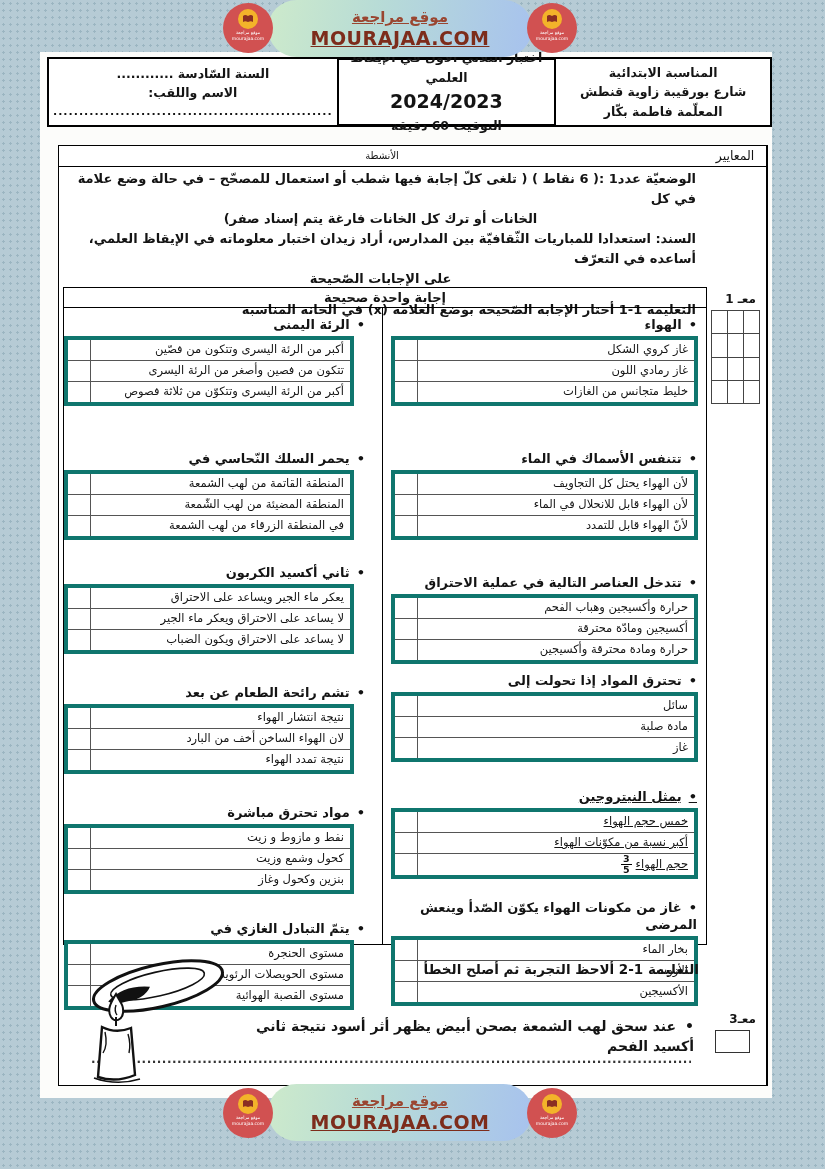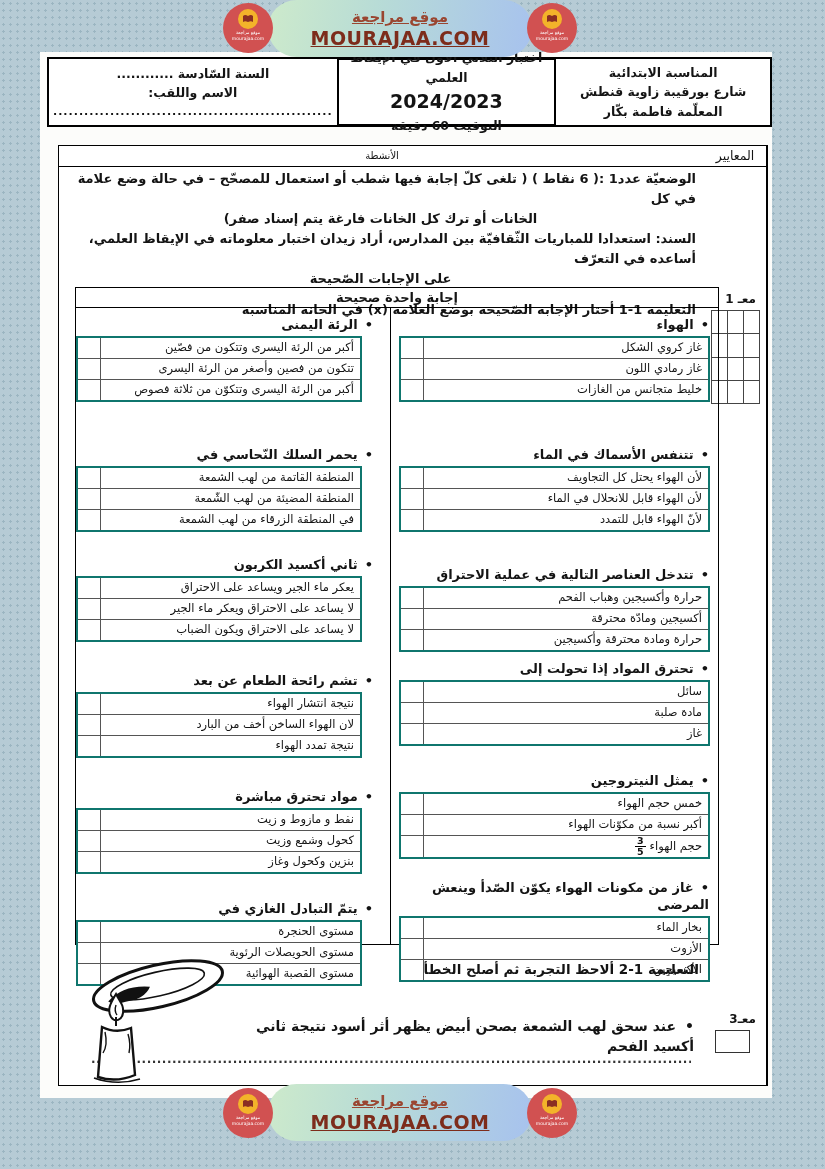--- a/index.html
+++ b/index.html
@@ -58,42 +58,42 @@
     background:#444; border:1px solid #444; gap:1px;}
   .crit-cell{background:#fff;}
   .crit-m3-box{position:absolute; top:884px; left:11px; width:33px; height:21px; border:1.3px solid #333; background:#fff;}
   
   .act-area{position:absolute; left:0; top:20px; right:63px; bottom:0;}
   .situation{position:absolute; top:3px; left:6px; right:8px; font-weight:bold; font-size:13px;
     line-height:20px; direction:rtl;}
   .sit-r{text-align:right;} .sit-c{text-align:center;}
   .sit-inst{margin-top:11px; text-align:right;}
   
-  .qbox{position:absolute; top:121px; left:16px; width:644px; height:658px; border:1.3px solid #000; box-sizing:border-box;}
+  .qbox{position:absolute; top:121px; left:4px; width:644px; height:658px; border:1.3px solid #000; box-sizing:border-box;}
   .qbanner{height:19px; line-height:19px; text-align:center; font-weight:bold; font-size:13px; border-bottom:1.3px solid #000;}
   .qcols{display:flex; direction:rtl; height:calc(100% - 20px);}
   .q-col-right{width:331px; border-left:1.3px solid #000; box-sizing:border-box;}
   .q-col-left{flex:1;}
   .qgroup{margin-top:26px;}
   .qtitle{direction:rtl; text-align:right; font-weight:bold; font-size:13px; line-height:17px; padding-right:9px;}
   .q-col-left .qtitle{padding-right:17px;}
   .qtitle .bullet{margin-left:7px; font-size:13px;}
   [data-col="right"] .qgroup:nth-child(1){margin-top:8px;}
   [data-col="right"] .qgroup:nth-child(2){margin-top:44px;}
   [data-col="right"] .qgroup:nth-child(3){margin-top:34px;}
   [data-col="right"] .qgroup:nth-child(4){margin-top:8px;}
-  [data-col="right"] .qgroup:nth-child(5){margin-top:26px;}
+  [data-col="right"] .qgroup:nth-child(5){margin-top:26px;text-decoration:underline;}
   [data-col="right"] .qgroup:nth-child(6){margin-top:20px;}
   [data-col="left"] .qgroup:nth-child(1){margin-top:8px;}
   [data-col="left"] .qgroup:nth-child(2){margin-top:44px;}
   [data-col="left"] .qgroup:nth-child(3){margin-top:24px;}
   [data-col="left"] .qgroup:nth-child(4){margin-top:30px;}
   [data-col="left"] .qgroup:nth-child(5){margin-top:30px;}
   [data-col="left"] .qgroup:nth-child(6){margin-top:26px;}
-  .opt-table{border:2px solid #0f766e; margin-top:3px; background:#fff;}
+  .opt-table{border:4px solid #0f766e; margin-top:3px; background:#fff;}
   .q-col-right .opt-table{margin-right:8px; margin-left:8px;}
   .q-col-left .opt-table{width:282px; margin-right:28px;}
   .opt-row{display:flex; direction:ltr; min-height:20px; border-bottom:1px solid #555;}
   .opt-row:last-child{border-bottom:none;}
   .opt-box{width:22px; border-right:1px solid #555; flex:none;}
   .opt-text{flex:1; direction:rtl; text-align:right; font-size:11.5px; line-height:19px;
     padding:0 6px 0 2px; white-space:nowrap; overflow:hidden;}
   .frac{display:inline-flex; flex-direction:column; align-items:center; font-size:9.5px;
     line-height:1.05; vertical-align:middle; margin:0 4px; font-weight:bold;}
   .frac .den{border-top:1px solid #000; padding:0 2px;}

